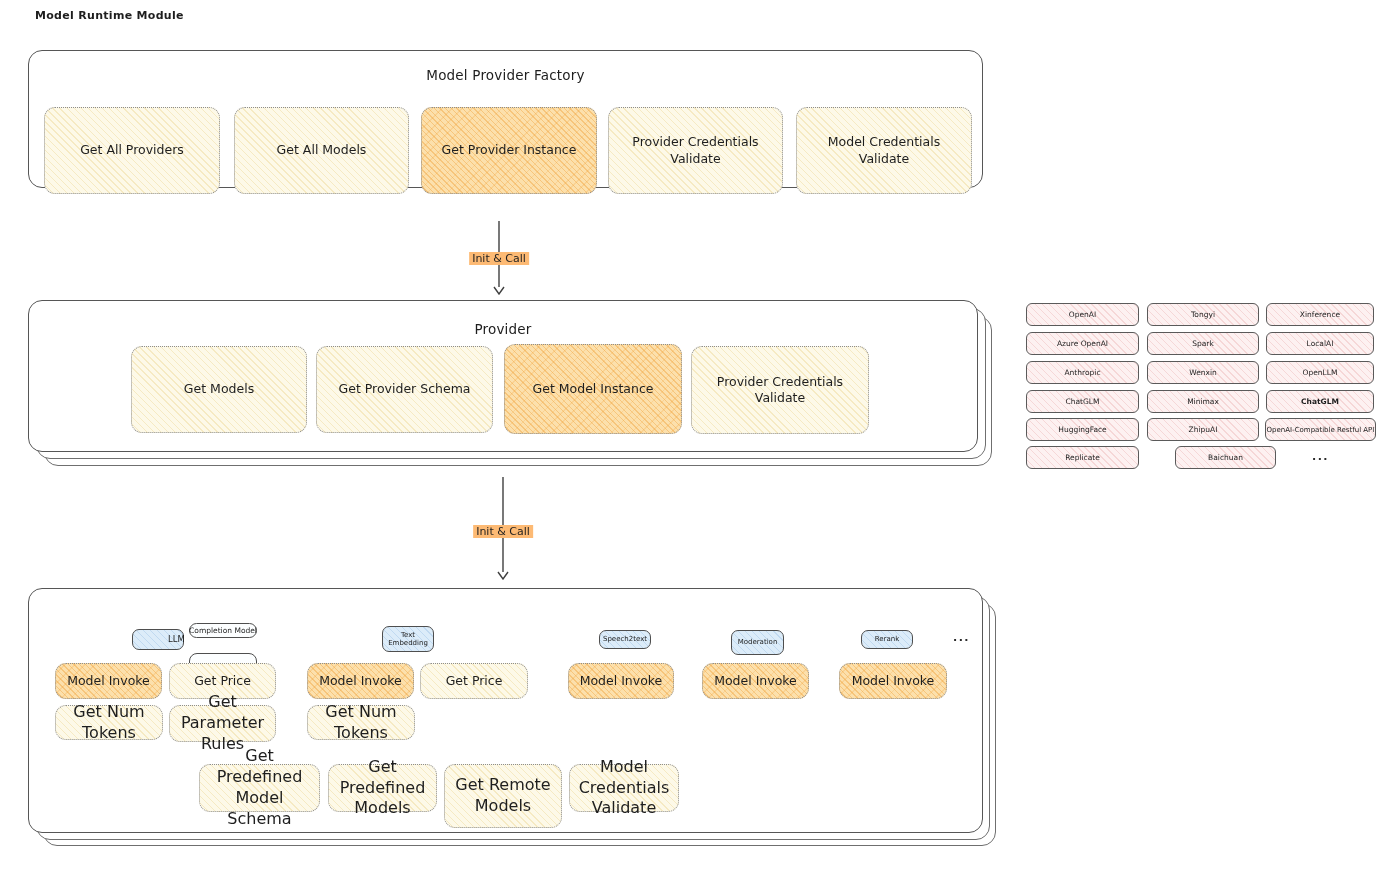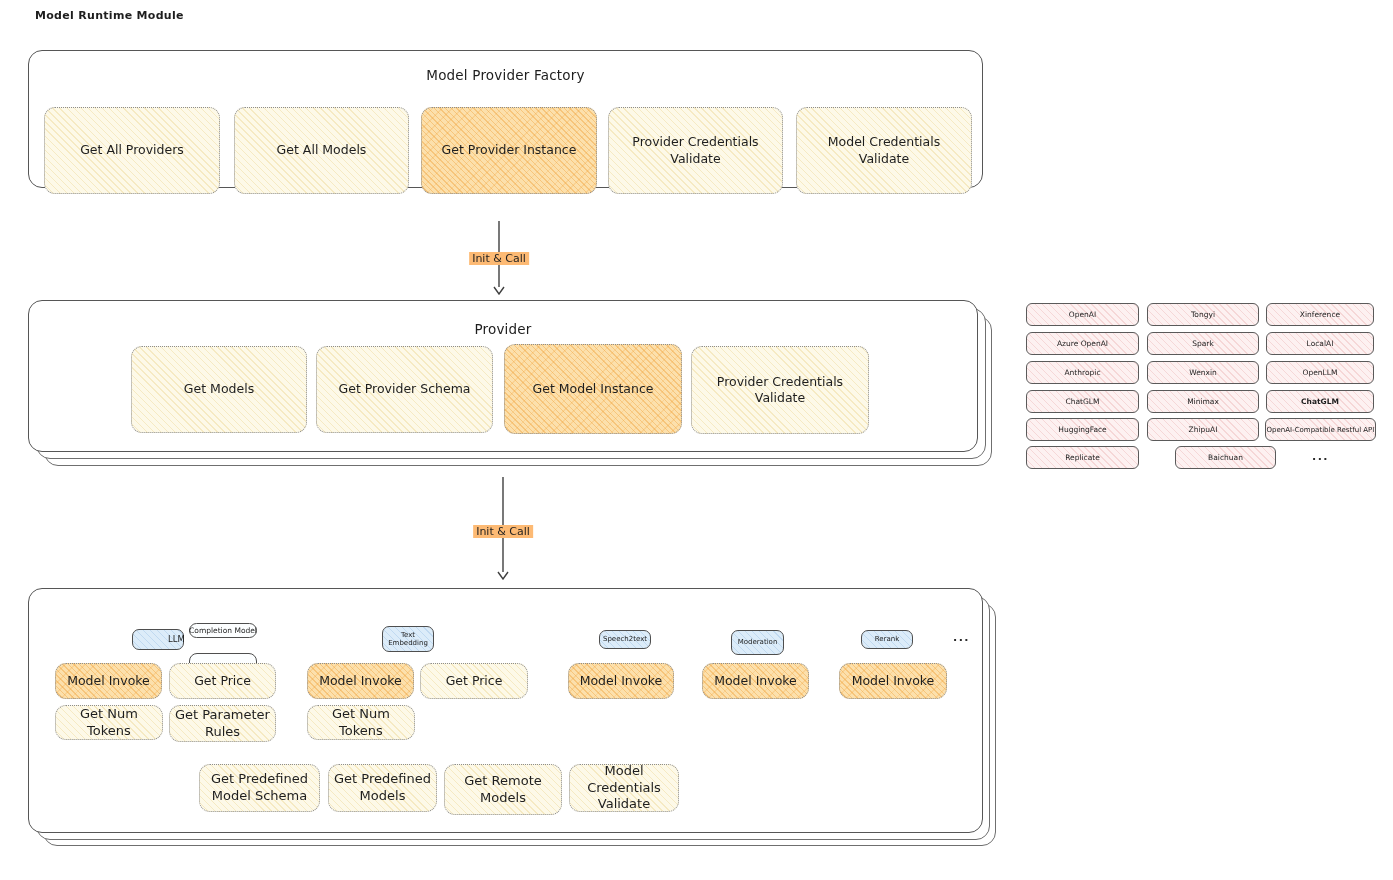--- a/index.html
+++ b/index.html
@@ -13,21 +13,21 @@
   .panel { position:absolute; background:#fff; border:1.6px solid #565656; border-radius:14px; z-index:1; }
   .panel-title { position:absolute; left:0; right:0; text-align:center; font-size:13.5px; letter-spacing:.2px; }
 
   .node { position:absolute; display:flex; align-items:center; justify-content:center; text-align:center;
           border:1.6px dotted #8d8d8d; border-radius:11px; font-size:12.5px; line-height:1.3; padding:3px 6px; }
   .node.yellow { background-color:#fdf9e8;
     background-image:repeating-linear-gradient(45deg, rgba(228,198,108,.30) 0 1px, transparent 1px 5px); }
   .node.orange { background-color:#fce0ac;
     background-image:repeating-linear-gradient(45deg, rgba(240,160,55,.42) 0 1px, transparent 1px 4px),
                      repeating-linear-gradient(-45deg, rgba(240,160,55,.22) 0 1px, transparent 1px 7px); }
-  .node.small-font { font-size:13px; padding:5px 3px; }
+  .node.small-font { font-size:16px; padding:5px 3px; }
 
   .pbox { position:absolute; height:23px; display:flex; align-items:center; justify-content:center;
           border:1.4px solid #5a5a5a; border-radius:6px; font-size:7.5px; white-space:nowrap;
           background-color:#fdf1f1;
           background-image:repeating-linear-gradient(45deg, rgba(224,138,138,.25) 0 1px, transparent 1px 5px); }
   .pbox.tiny { font-size:7px; }
 
   .tab-blue { position:absolute; display:flex; align-items:center; justify-content:center; text-align:center;
           border:1.3px solid #4e4e4e; border-radius:7px; font-size:7px; line-height:1.2;
           background-color:#dcecf9;
@@ -132,17 +132,17 @@
     <div class="node yellow small-font" style="left:278px;top:116px;width:108px;height:35px;">Get Num Tokens</div>
 
     <div class="node orange" style="left:539px;top:74px;width:106px;height:36px;">Model Invoke</div>
 
     <div class="node orange" style="left:673px;top:74px;width:107px;height:36px;">Model Invoke</div>
 
     <div class="node orange" style="left:810px;top:74px;width:108px;height:36px;">Model Invoke</div>
 
     <div class="node yellow small-font" style="left:170px;top:175px;width:121px;height:48px;">Get Predefined Model Schema</div>
     <div class="node yellow small-font" style="left:299px;top:175px;width:109px;height:48px;">Get Predefined Models</div>
-    <div class="node yellow small-font" style="left:415px;top:175px;width:118px;height:51px;">Get Remote Models</div>
+    <div class="node yellow small-font" style="left:415px;top:175px;width:118px;height:64px;">Get Remote Models</div>
     <div class="node yellow small-font" style="left:540px;top:175px;width:110px;height:48px;">Model Credentials Validate</div>
   </section>
 
 </div>
 
 </body></html>

